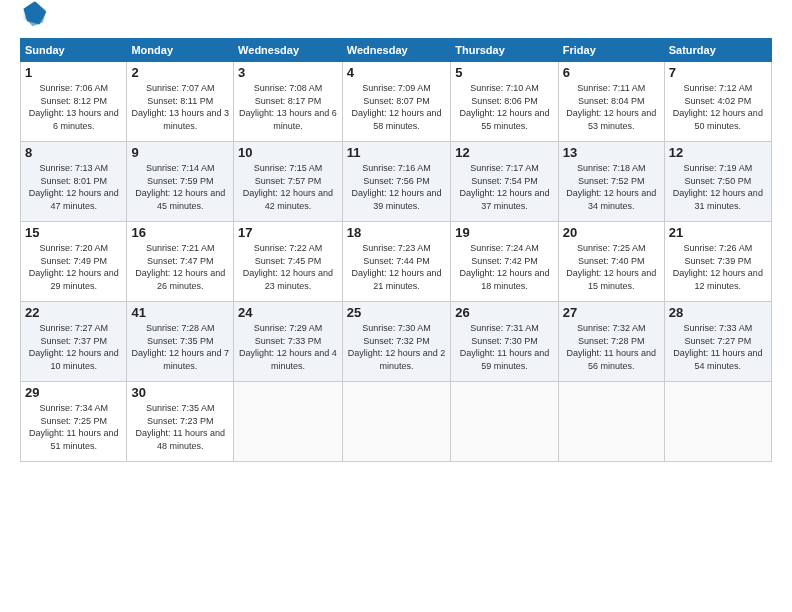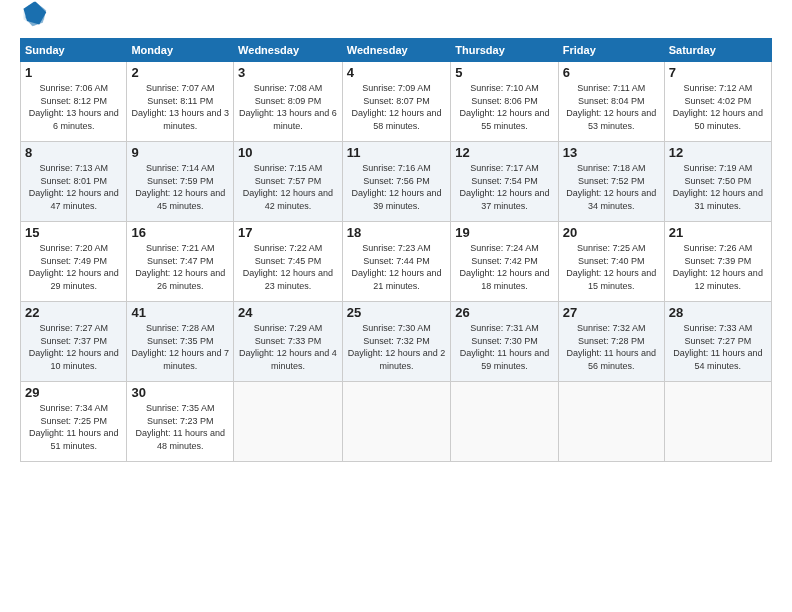--- a/index.html
+++ b/index.html
@@ -148,21 +148,21 @@
         <div class="day-info">
           <span>Sunrise: 7:07 AM</span><br>
           <span>Sunset: 8:11 PM</span><br>
           <span>Daylight: 13 hours and 3 minutes.</span>
         </div>
       </td>
           <td>
         <span class="day-number">3</span>
         <div class="day-info">
           <span>Sunrise: 7:08 AM</span><br>
-          <span>Sunset: 8:09 PM</span><br>
+          <span>Sunset: 8:17 PM</span><br>
           <span>Daylight: 13 hours and 6 minute.</span>
         </div>
       </td>
           <td>
         <span class="day-number">4</span>
         <div class="day-info">
           <span>Sunrise: 7:09 AM</span><br>
           <span>Sunset: 8:07 PM</span><br>
           <span>Daylight: 12 hours and 58 minutes.</span>
         </div>

